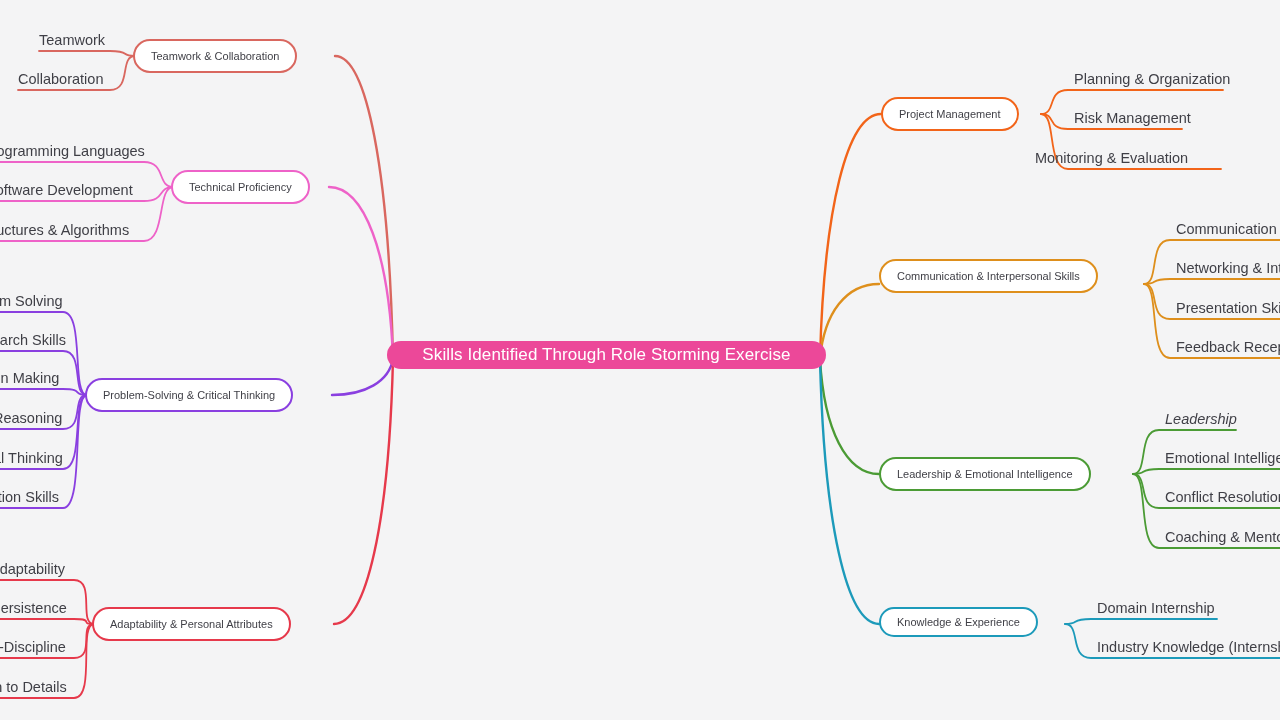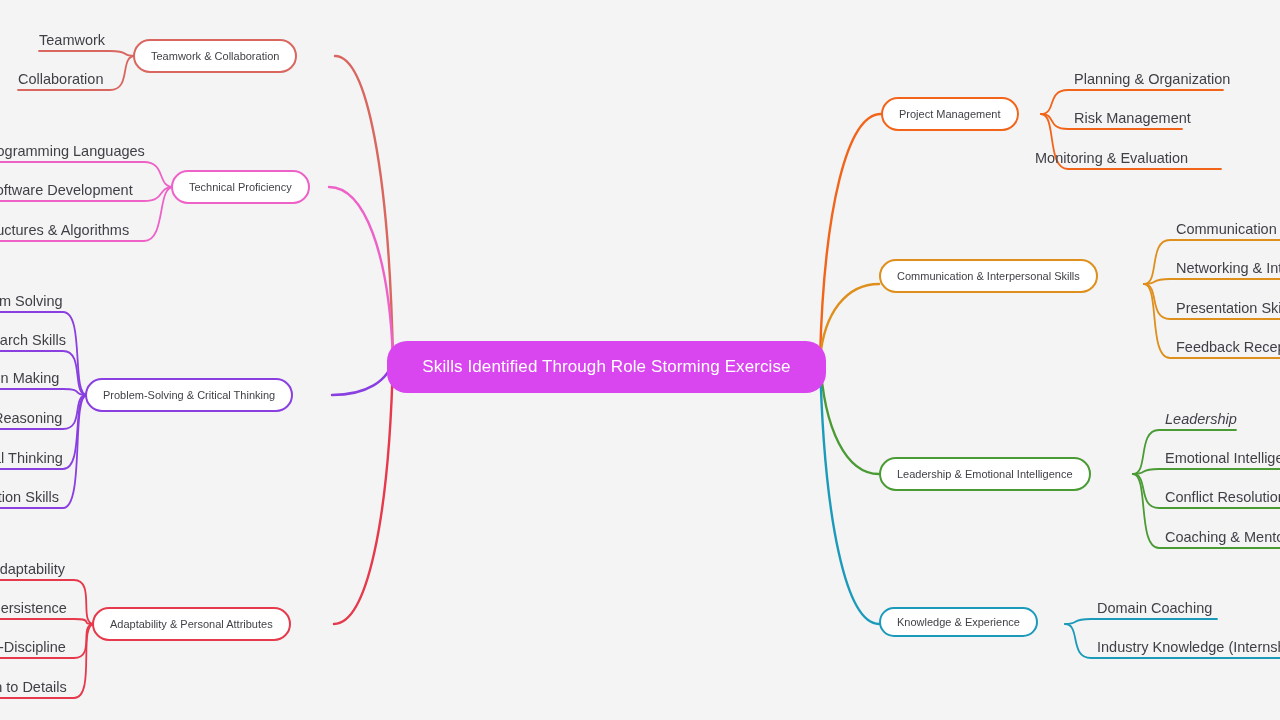--- a/index.html
+++ b/index.html
@@ -92,21 +92,21 @@
       <path d="M 87 395 C 71 395, 85 429, 63 429 L -57 429" fill="none" stroke="#8a3fe0" stroke-width="1.8" stroke-linecap="round"></path>
       <path d="M 87 395 C 71 395, 85 469, 63 469 L -40 469" fill="none" stroke="#8a3fe0" stroke-width="1.8" stroke-linecap="round"></path>
       <path d="M 87 395 C 71 395, 85 508, 63 508 L -57 508" fill="none" stroke="#8a3fe0" stroke-width="1.8" stroke-linecap="round"></path>
       <path d="M 393 359 C 389 523.3, 366.45 624, 334 624" fill="none" stroke="#e6394b" stroke-width="2.4" stroke-linecap="round"></path>
       <path d="M 94 624 C 78 624, 96 580, 74 580 L -10 580" fill="none" stroke="#e6394b" stroke-width="1.8" stroke-linecap="round"></path>
       <path d="M 94 624 C 78 624, 96 619, 74 619 L -9 619" fill="none" stroke="#e6394b" stroke-width="1.8" stroke-linecap="round"></path>
       <path d="M 94 624 C 78 624, 96 658, 74 658 L -26 658" fill="none" stroke="#e6394b" stroke-width="1.8" stroke-linecap="round"></path>
       <path d="M 94 624 C 78 624, 96 698, 74 698 L -55 698" fill="none" stroke="#e6394b" stroke-width="1.8" stroke-linecap="round"></path>
     </svg>
   <div id="nodes">
-      <div class="node root" style="left: 387px; top: 341px; width: 439px; height: 52px; background: #d946ef; color: rgb(255, 255, 255);">
+      <div class="node root" style="left: 387px; top: 341px; width: 439px; height: 28px; background: #ec4899; color: rgb(255, 255, 255);">
         <span>Skills Identified Through Role Storming Exercise</span>
       </div>
       <div class="node" style="left: 881px; top: 97px; height: 34px; border-color: rgb(242, 100, 25);">
         <span>Project Management</span>
       </div>
       <div class="leaf r" style="left: 1074px; top: 72px;">Planning &amp; Organization</div>
       <div class="leaf r" style="left: 1074px; top: 111px;">Risk Management</div>
       <div class="leaf r" style="left: 1035px; top: 151px;">Monitoring &amp; Evaluation</div>
       <div class="node" style="left: 879px; top: 259px; height: 34px; border-color: rgb(222, 143, 28);">
         <span>Communication &amp; Interpersonal Skills</span>
@@ -118,21 +118,21 @@
       <div class="node" style="left: 879px; top: 457px; height: 34px; border-color: rgb(75, 155, 53);">
         <span>Leadership &amp; Emotional Intelligence</span>
       </div>
       <div class="leaf r" style="left: 1165px; top: 412px; font-style: italic;">Leadership</div>
       <div class="leaf r" style="left: 1165px; top: 451px;">Emotional Intelligence</div>
       <div class="leaf r" style="left: 1165px; top: 490px;">Conflict Resolution</div>
       <div class="leaf r" style="left: 1165px; top: 530px;">Coaching &amp; Mentoring</div>
       <div class="node" style="left: 879px; top: 607px; height: 30px; border-color: rgb(28, 154, 186);">
         <span>Knowledge &amp; Experience</span>
       </div>
-      <div class="leaf r" style="left: 1097px; top: 601px;">Domain Coaching</div>
+      <div class="leaf r" style="left: 1097px; top: 601px;">Domain Internship</div>
       <div class="leaf r" style="left: 1097px; top: 640px;">Industry Knowledge (Internship)</div>
       <div class="node" style="left: 133px; top: 39px; height: 34px; border-color: rgb(217, 103, 95);">
         <span>Teamwork &amp; Collaboration</span>
       </div>
       <div class="leaf l" style="left: 39px; top: 33px;">Teamwork</div>
       <div class="leaf l" style="left: 18px; top: 72px;">Collaboration</div>
       <div class="node" style="left: 171px; top: 170px; height: 34px; border-color: rgb(238, 98, 200);">
         <span>Technical Proficiency</span>
       </div>
       <div class="leaf l" style="left: -18px; top: 144px;">Programming Languages</div>

